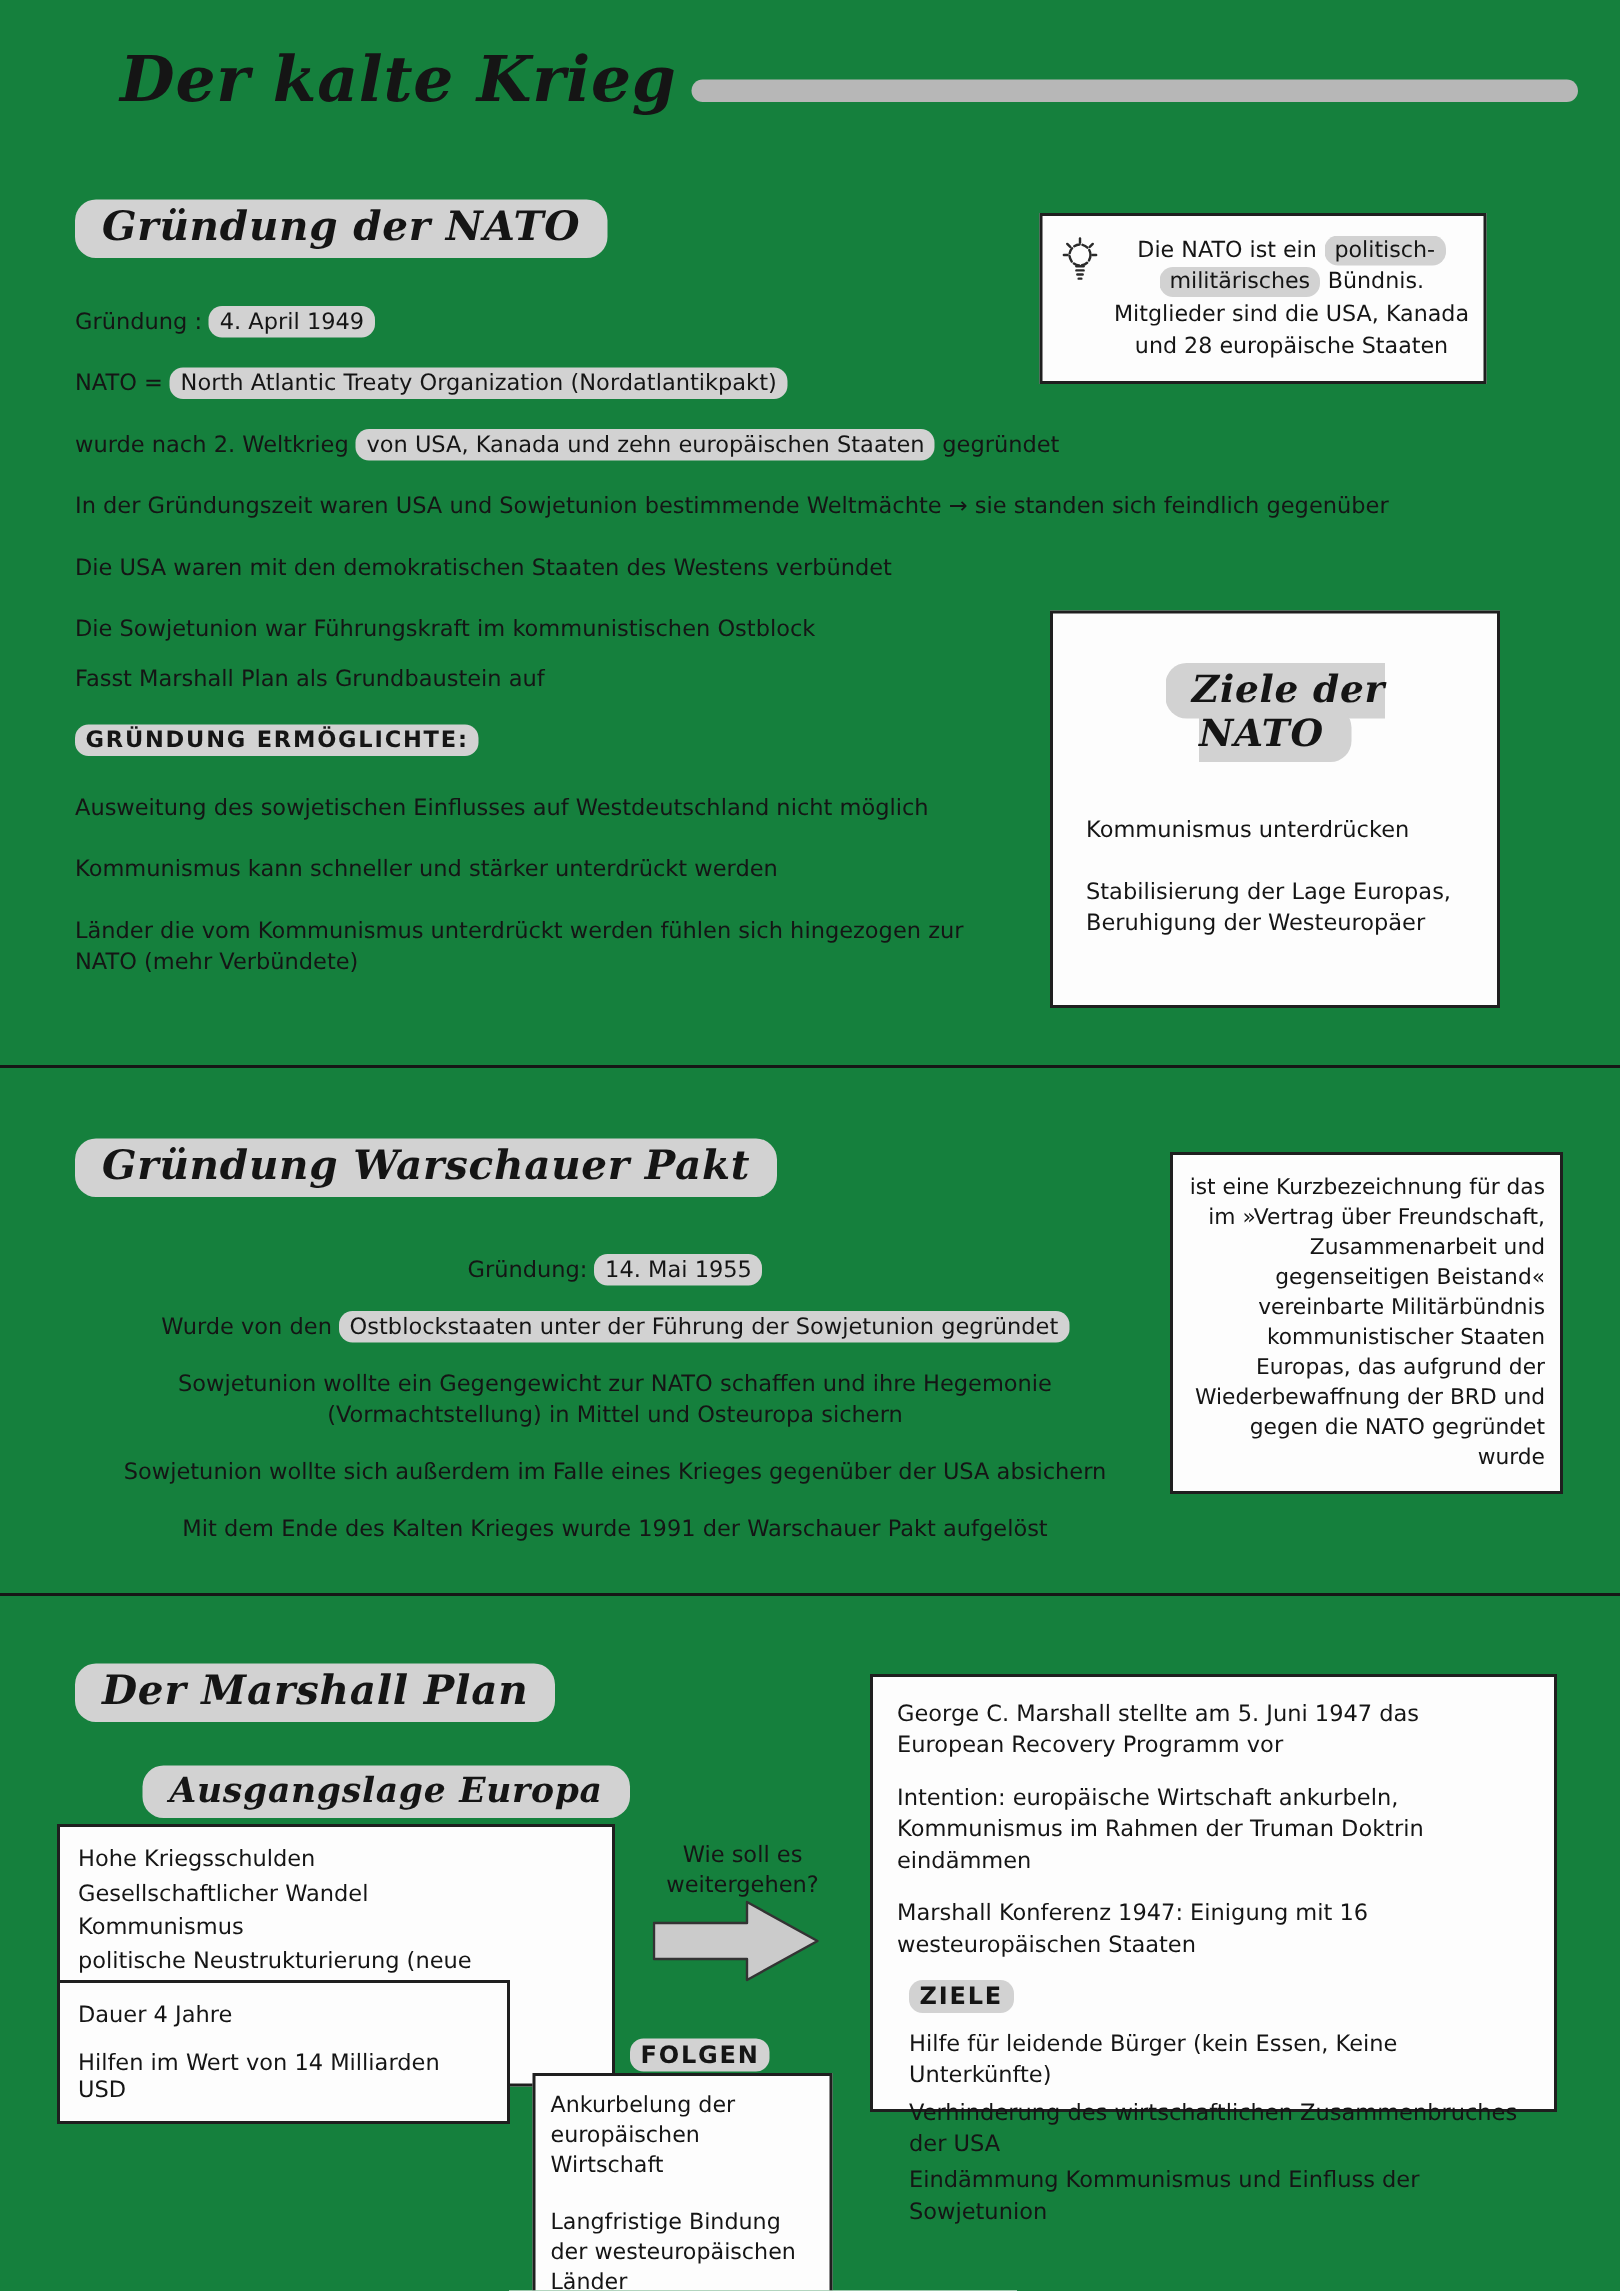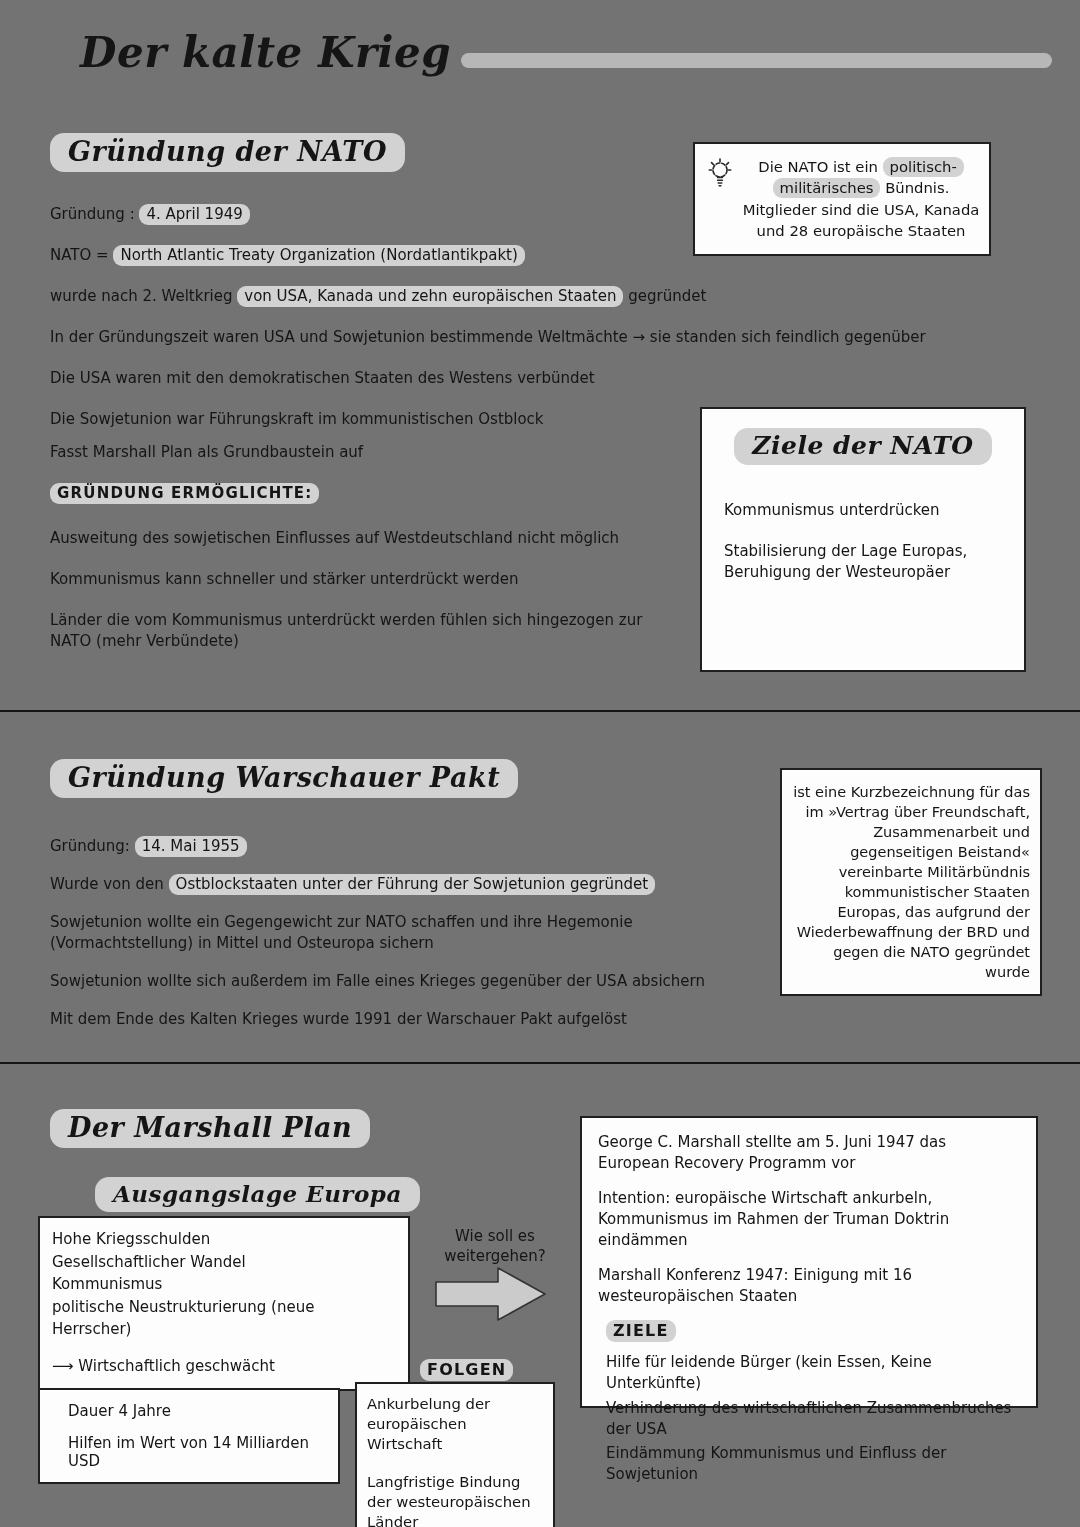--- a/index.html
+++ b/index.html
@@ -1,21 +1,21 @@
 <!DOCTYPE html>
 <html style="--highlight: #d2d2d2; --bar: #b7b7b7; --border: #1f1f1f; --arrow_fill: #cbcbcb;"><head>
 <meta charset="utf-8">
 <style>
   * { box-sizing: border-box; }
   html, body { margin: 0; padding: 0; background: #ffffff; }
   .page {
     position: relative;
     width: 1080px;
     height: 1527px;
-    background: #737373;
+    background: #15803d;
     font-family: "DejaVu Sans", sans-serif;
     color: #151515;
     overflow: hidden;
   }
   .hand {
     font-family: "DejaVu Serif", serif;
     font-style: italic;
     font-weight: 700;
     letter-spacing: .5px;
   }
@@ -55,34 +55,34 @@
 
   .note-box { border: 2px solid var(--border, #1f1f1f); background: #fdfdfd; }
 
   .info-box {
     position: absolute; left: 693px; top: 142px; width: 298px; min-height: 114px;
     padding: 12px 8px 12px 10px; display: flex; gap: 6px; align-items: flex-start;
   }
   .info-text { flex: 1; font-size: 14.8px; line-height: 1.45; text-align: center; }
 
   .ziele-box {
-    position: absolute; left: 700px; top: 407px; width: 326px; height: 265px;
-    padding: 22px 22px;
+    position: absolute; left: 700px; top: 407px; width: 300px; height: 265px;
+    padding: 36px 22px;
   }
   .ziele-title { margin: 0 0 40px 0; text-align: center; font-size: 25px; }
   .ziele-item { margin: 0 0 20px 0; font-size: 15px; line-height: 1.4; max-width: 250px; }
 
   .divider { position: absolute; left: 0; width: 1080px; border-top: 2px solid #161616; }
   .divider-1 { top: 710px; }
   .divider-2 { top: 1062px; }
 
   
   .warschau-col { position: absolute; left: 50px; top: 762px; width: 720px; }
   .warschau-col .h2 { margin-bottom: 42px; }
-  .warschau-col .line { margin-bottom: 17px; }
+  .warschau-col .line { margin-bottom: 17px; text-align: center; }
   .warschau-box {
     position: absolute; left: 780px; top: 768px; width: 262px;
     padding: 12px 10px; font-size: 14.5px; line-height: 1.38; text-align: right;
   }
 
   
   .marshall-heading { position: absolute; left: 50px; top: 1112px; margin: 0; font-size: 27px; }
   .marshall-sub { position: absolute; left: 95px; top: 1180px; margin: 0; font-size: 23px; }
   .situation-box {
     position: absolute; left: 38px; top: 1216px; width: 372px;
@@ -90,22 +90,22 @@
   }
   .sline { margin: 0; font-size: 15px; line-height: 1.5; }
   .sresult { margin: 16px 0 0 0; font-size: 15px; }
   .question {
     position: absolute; left: 422px; top: 1226px; width: 146px;
     font-size: 15px; line-height: 1.35; text-align: center;
   }
   .flow-arrow { position: absolute; left: 435px; top: 1266px; }
   .folgen-label { position: absolute; left: 420px; top: 1360px; font-size: 16px; }
   .duration-box {
-    position: absolute; left: 38px; top: 1388px; width: 302px;
-    padding: 12px 28px;
+    position: absolute; left: 38px; top: 1320px; width: 302px;
+    padding: 12px 12px;
   }
   .duration-box p { margin: 0 0 14px 0; font-size: 15px; }
   .duration-box p:last-child { margin-bottom: 0; }
   .folgen-box {
     position: absolute; left: 355px; top: 1382px; width: 200px;
     padding: 10px 10px;
   }
   .folgen-box p { margin: 0 0 18px 0; font-size: 14.8px; line-height: 1.35; }
   .folgen-box p:last-child { margin-bottom: 0; }
   .detail-box {

